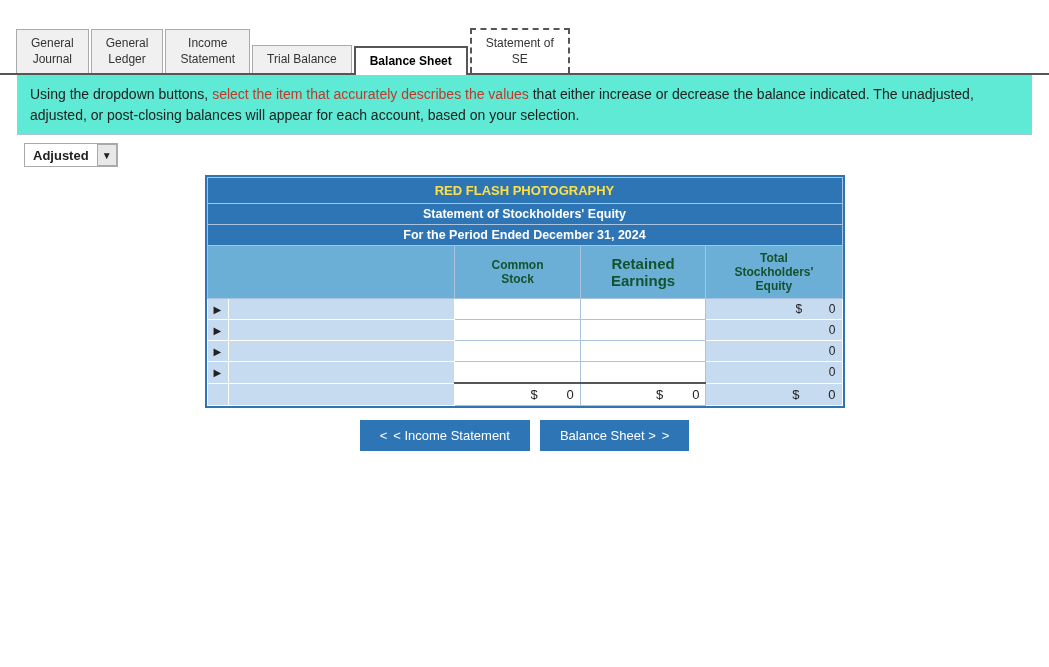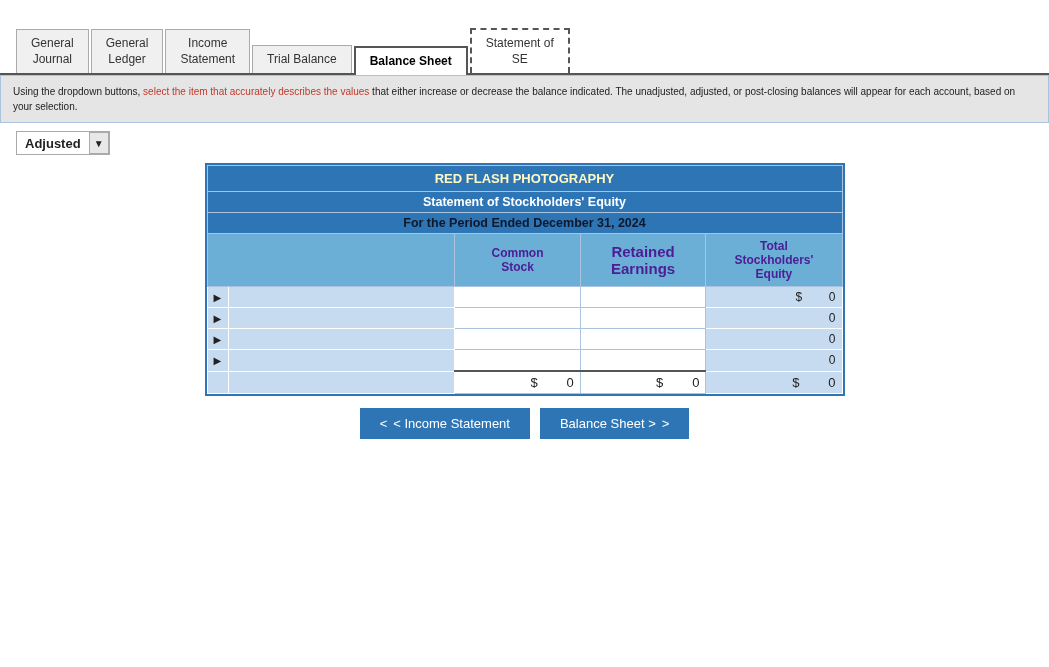--- a/index.html
+++ b/index.html
@@ -49,24 +49,24 @@
       bottom: -2px;
     }
     .tab.dotted {
       border: 2px dashed #555;
       border-bottom: none;
       background: #fff;
     }
 
     
     .info-box {
-      background: #e5e5e5;
-      margin: 0 0;
+      background: #5eead4;
+      margin: 0 17px;
       padding: 8px 12px;
-      font-size: 10px;
+      font-size: 14px;
       line-height: 1.5;
       border: 1px solid #aac4e0;
     }
     .info-box .highlight { color: #c0392b; }
 
     
     .dropdown-row {
       display: flex;
       align-items: center;
       padding: 8px 16px;
@@ -80,61 +80,62 @@
       background: #e8e8e8;
       text-align: center;
       line-height: 22px;
       font-size: 10px;
       cursor: pointer;
     }
     .dropdown-container {
       display: flex;
       align-items: center;
       border: 1px solid #aaa;
+      margin-left: 8px;
     }
     .dropdown-label {
       padding: 3px 8px;
       font-size: 13px;
       font-weight: bold;
       background: #fff;
     }
 
     
     .main-content {
       padding: 0 16px 16px 16px;
     }
     .company-header {
       background: #2e75b6;
-      color: #fef9c3;
+      color: #fde047;
       text-align: center;
       padding: 5px 8px;
       font-weight: bold;
       font-size: 13px;
     }
     .company-subheader {
       background: #2e75b6;
       color: #fff;
       text-align: center;
       padding: 3px 8px;
       font-size: 12.5px;
       font-weight: bold;
     }
     .company-period {
       background: #2e75b6;
-      color: #0f172a;
+      color: #ffffff;
       text-align: center;
       padding: 3px 24px;
       font-size: 12.5px;
       font-weight: bold;
     }
 
     
     .col-headers-row td {
       background: #6baed6;
-      color: #4c1d95;
+      color: #14532d;
       text-align: center;
       font-weight: bold;
       font-size: 12px;
       border: 1px solid #fff;
       padding: 5px 6px;
       vertical-align: middle;
     }
 
     
     .data-row td {

